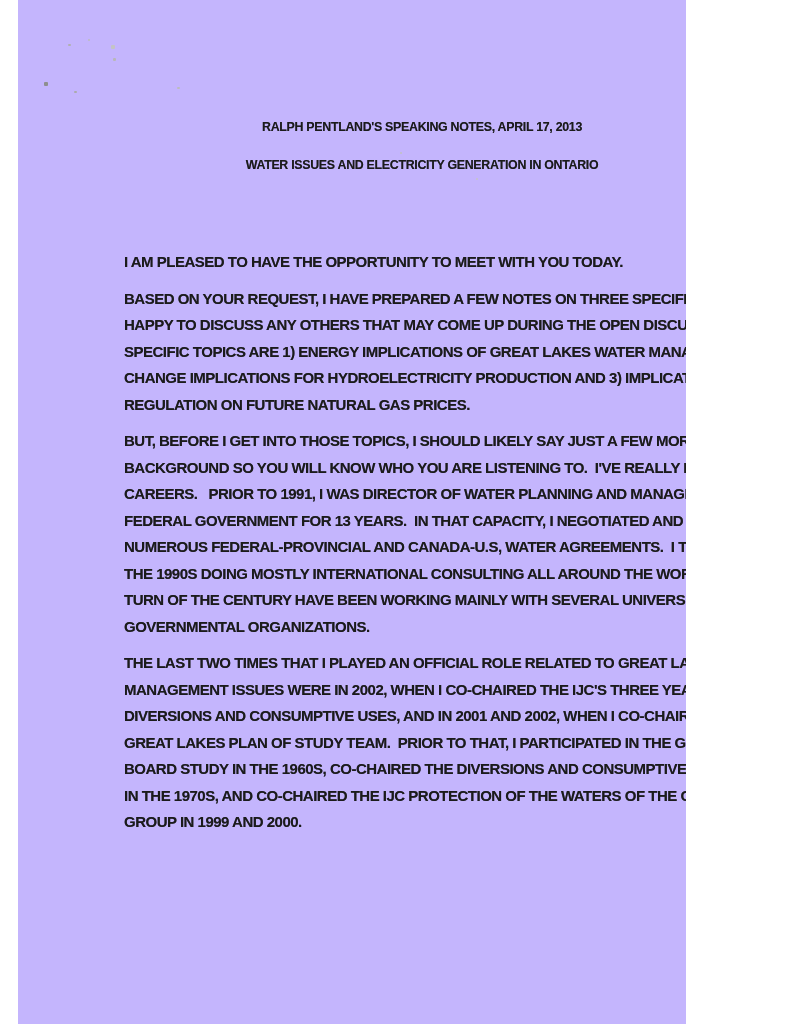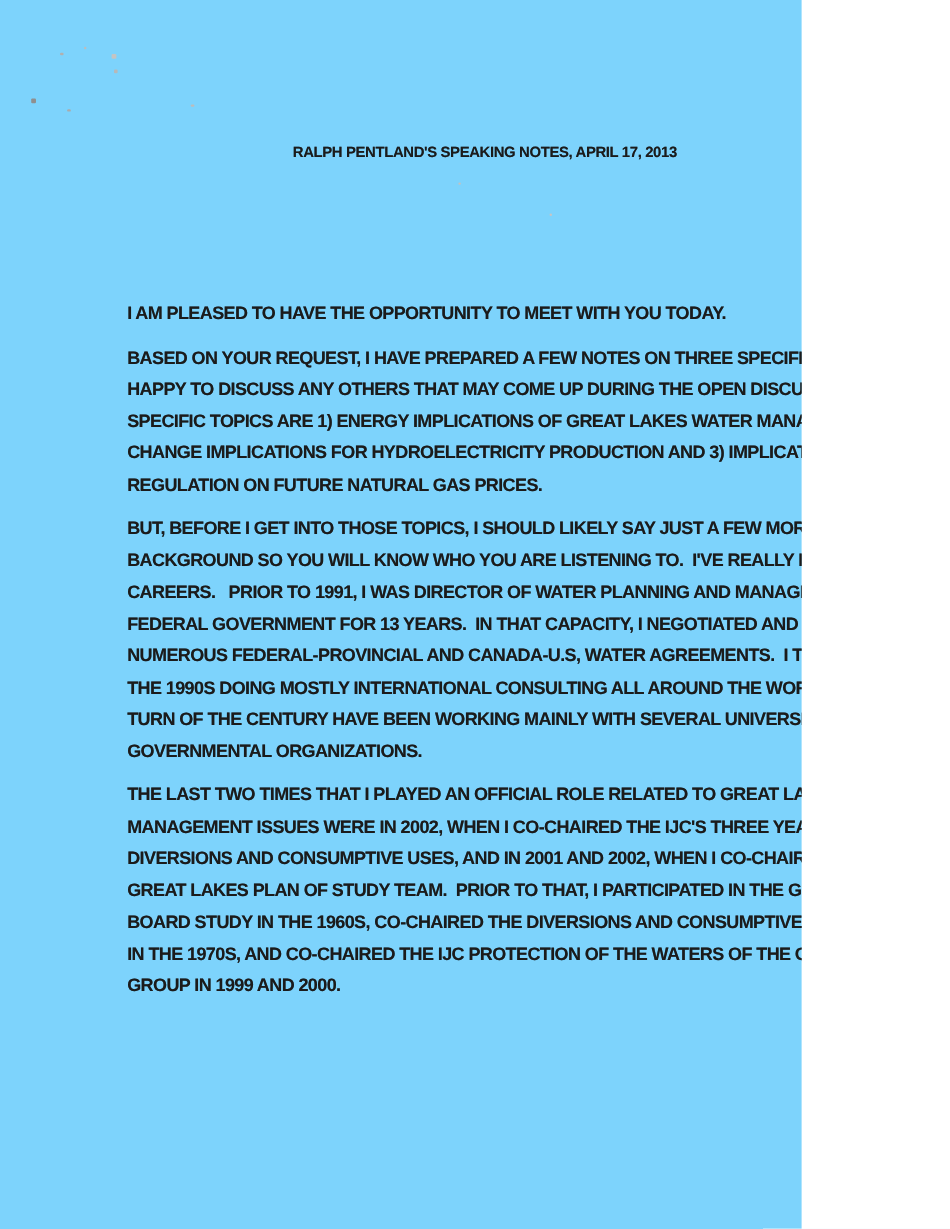--- a/index.html
+++ b/index.html
@@ -4,25 +4,26 @@
 <style>
   html, body {
     margin: 0;
     padding: 0;
     background: #ffffff;
   }
   .page {
     position: relative;
     width: 668px;
     height: 1024px;
-    background: #7dd3fc;
+    background: #c4b5fd;
     overflow: hidden;
     font-family: "Liberation Sans", "DejaVu Sans", sans-serif;
     font-weight: 700;
     color: #1b1b1b;
+    margin-left: 18px;
   }
   .titles {
     position: absolute;
     left: 106px;
     top: 108px;
     width: 596px;
     text-align: center;
     font-size: 12.4px;
     line-height: 38px;
     letter-spacing: -0.3px;
@@ -70,20 +71,21 @@
     border-radius: 1px;
   }
 </style>
 </head>
 <body>
 
 <div class="page">
 
   <header class="titles">
     <div>RALPH PENTLAND'S SPEAKING NOTES, APRIL 17, 2013</div>
+    <div>WATER ISSUES AND ELECTRICITY GENERATION IN ONTARIO</div>
   </header>
 
   <main class="body">
     <p class="para">I AM PLEASED TO HAVE THE OPPORTUNITY TO MEET WITH YOU TODAY.</p>
     <p class="para">BASED ON YOUR REQUEST, I HAVE PREPARED A FEW NOTES ON THREE SPECIFIC TOPICS, BUT WILL BE
 HAPPY TO DISCUSS ANY OTHERS THAT MAY COME UP DURING THE OPEN DISCUSSION.  THE THREE
 SPECIFIC TOPICS ARE 1) ENERGY IMPLICATIONS OF GREAT LAKES WATER MANAGEMENT 2) CLIMATE
 CHANGE IMPLICATIONS FOR HYDROELECTRICITY PRODUCTION AND 3) IMPLICATIONS OF SHALE GAS
 REGULATION ON FUTURE NATURAL GAS PRICES.</p>
     <p class="para">BUT, BEFORE I GET INTO THOSE TOPICS, I SHOULD LIKELY SAY JUST A FEW MORE WORDS ABOUT MY

